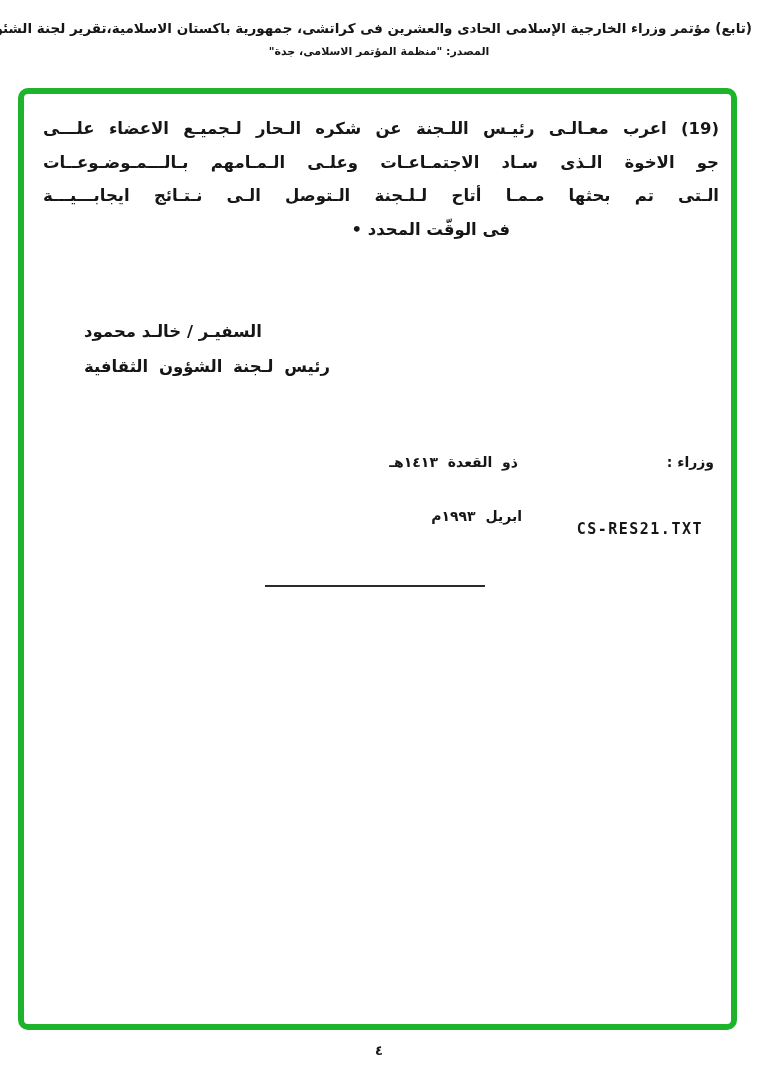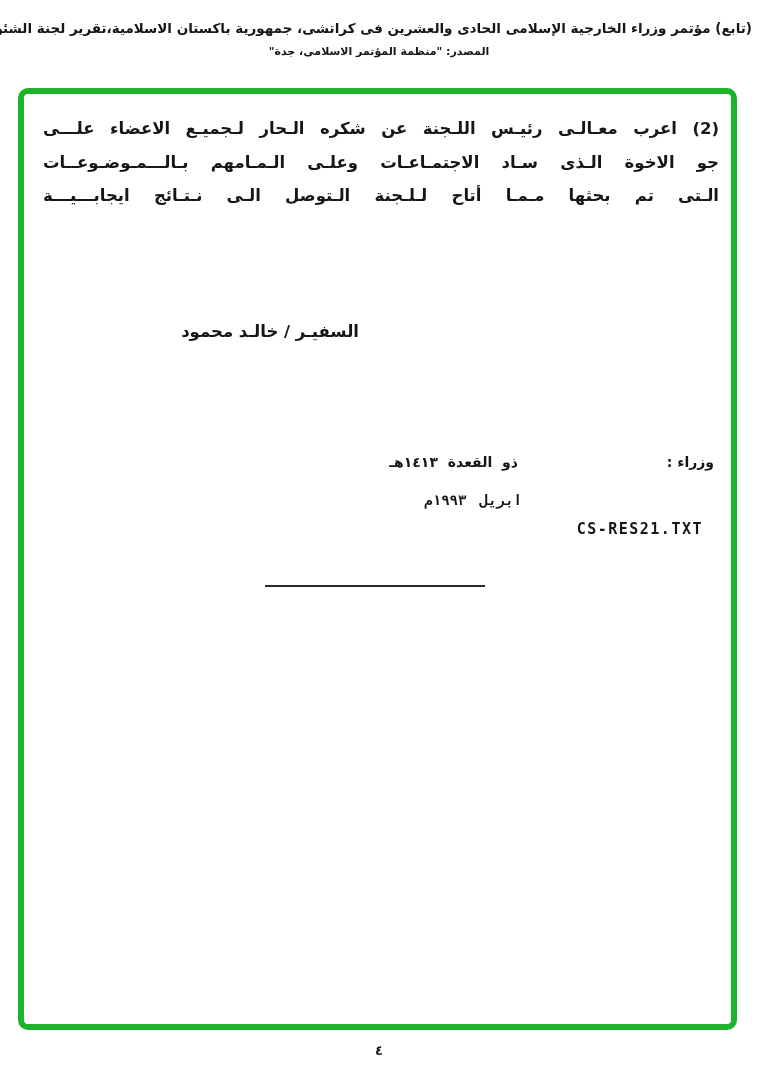--- a/index.html
+++ b/index.html
@@ -40,36 +40,36 @@
     font-size: 16.5px;
     font-weight: bold;
   }
   .pline { line-height: 33.5px; }
   .pline.just { text-align: justify; text-align-last: justify; }
   .pline.last { text-align: right; padding-right: 209px; }
 
   
   .sig {
     position: absolute;
-    top: 314px; right: 399px;
+    top: 314px; right: 428px;
     direction: rtl;
     text-align: left;
     font-size: 16.5px;
     font-weight: bold;
     line-height: 35px;
     white-space: nowrap;
   }
   .sig .l2 { word-spacing: 5px; }
   .sig .l3 { margin-right: 36px; }
 
   
   .dl { position: absolute; direction: rtl; font-size: 14px; font-weight: bold; white-space: nowrap; }
   .dl-city  { top: 454px; right: 44px; }
   .dl-hijri { top: 454px; right: 240px; word-spacing: 5px; }
-  .dl-greg  { top: 492px; right: 236px; word-spacing: 5px; font-family: Liberation Mono, monospace; }
+  .dl-greg  { top: 508px; right: 236px; word-spacing: 5px; }
 
   .dl-file {
     position: absolute;
     top: 520px; right: 55px;
     font-family: "DejaVu Sans Mono", "Liberation Mono", monospace;
     font-weight: bold;
     font-size: 15px;
     letter-spacing: 1.5px;
     direction: ltr;
   }
@@ -97,27 +97,29 @@
 <div class="page">
 
   <div class="doc-header">
     <div class="h1">(تابع) مؤتمر وزراء الخارجية الإسلامى الحادى والعشرين فى كراتشى، جمهورية باكستان الاسلامية،تقرير لجنة الشئون الثقافية والاسلام</div>
     <div class="h2">المصدر: "منظمة المؤتمر الاسلامى، جدة"</div>
   </div>
 
   <div class="frame"></div>
 
   <div class="para">
-    <div class="pline just">(2) اعرب معـالـى رئيـس اللـجنة عن شكره الـحار لـجميـع الاعضاء علـــى</div>
+    <div class="pline just">(19) اعرب معـالـى رئيـس اللـجنة عن شكره الـحار لـجميـع الاعضاء علـــى</div>
     <div class="pline just">جو الاخوة الـذى سـاد الاجتمـاعـات وعلـى الـمـامهم بـالـــمـوضـوعــات</div>
     <div class="pline just">الـتى تم بحثها مـمـا أتاح لـلـجنة الـتوصل الـى نـتـائج ايجابـــيـــة</div>
+    <div class="pline last">فى الوقّت المحدد •</div>
   </div>
 
   <div class="sig">
     <div class="l1">السفيـر / خالـد محمود</div>
+    <div class="l2">رئيس لـجنة الشؤون الثقافية</div>
   </div>
 
   <div class="dl dl-city">وزراء :</div>
   <div class="dl dl-hijri">ذو القعدة ١٤١٣هـ</div>
   <div class="dl dl-greg">ابريل ١٩٩٣م</div>
   <div class="dl-file">CS-RES21.TXT</div>
 
   <div class="divider"></div>
 
   <div class="page-num">٤</div>

